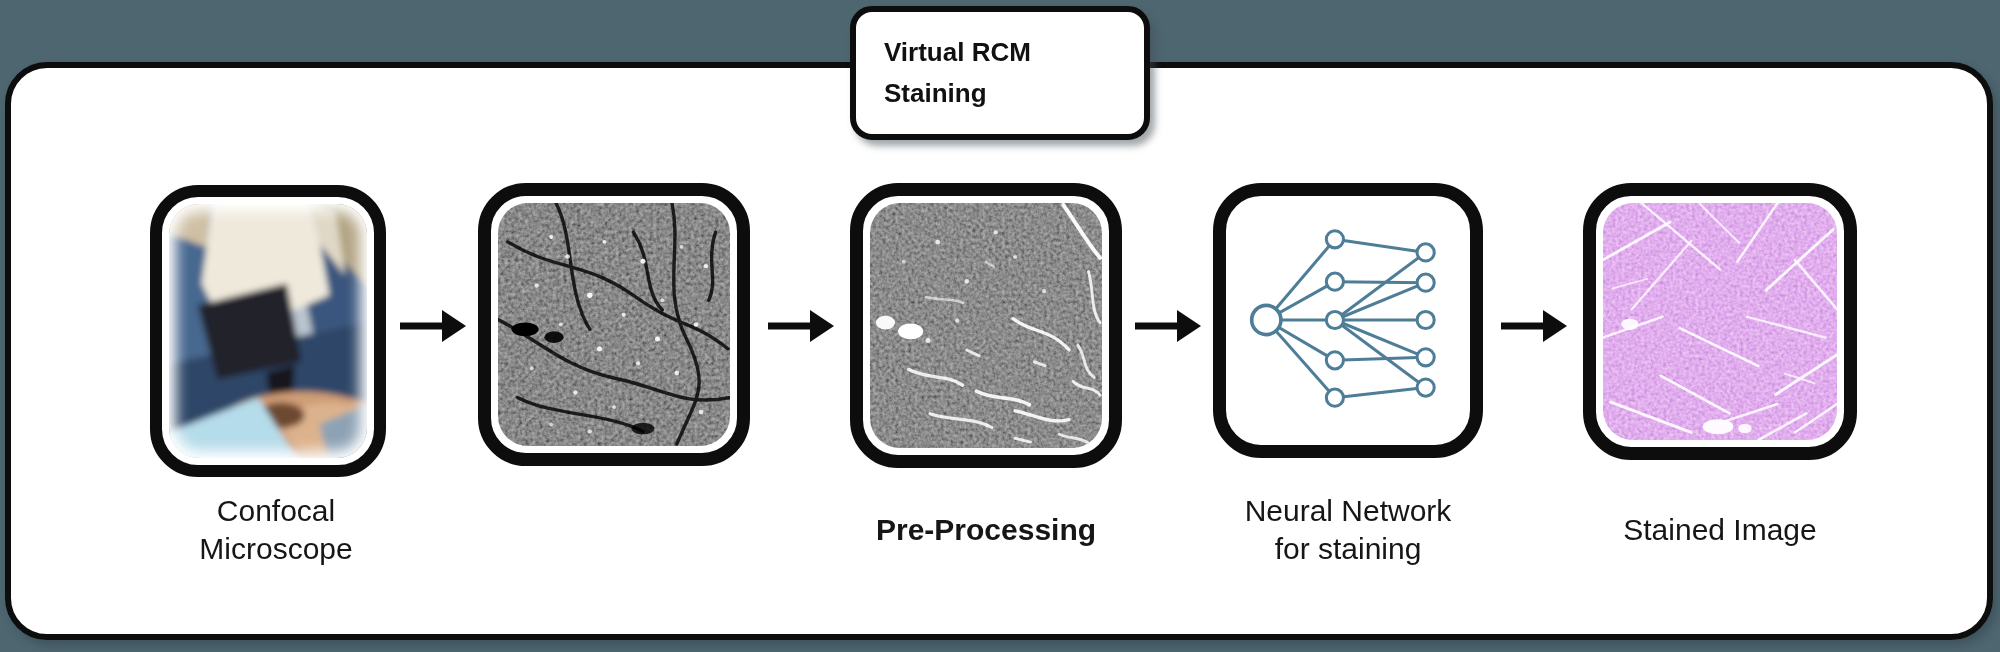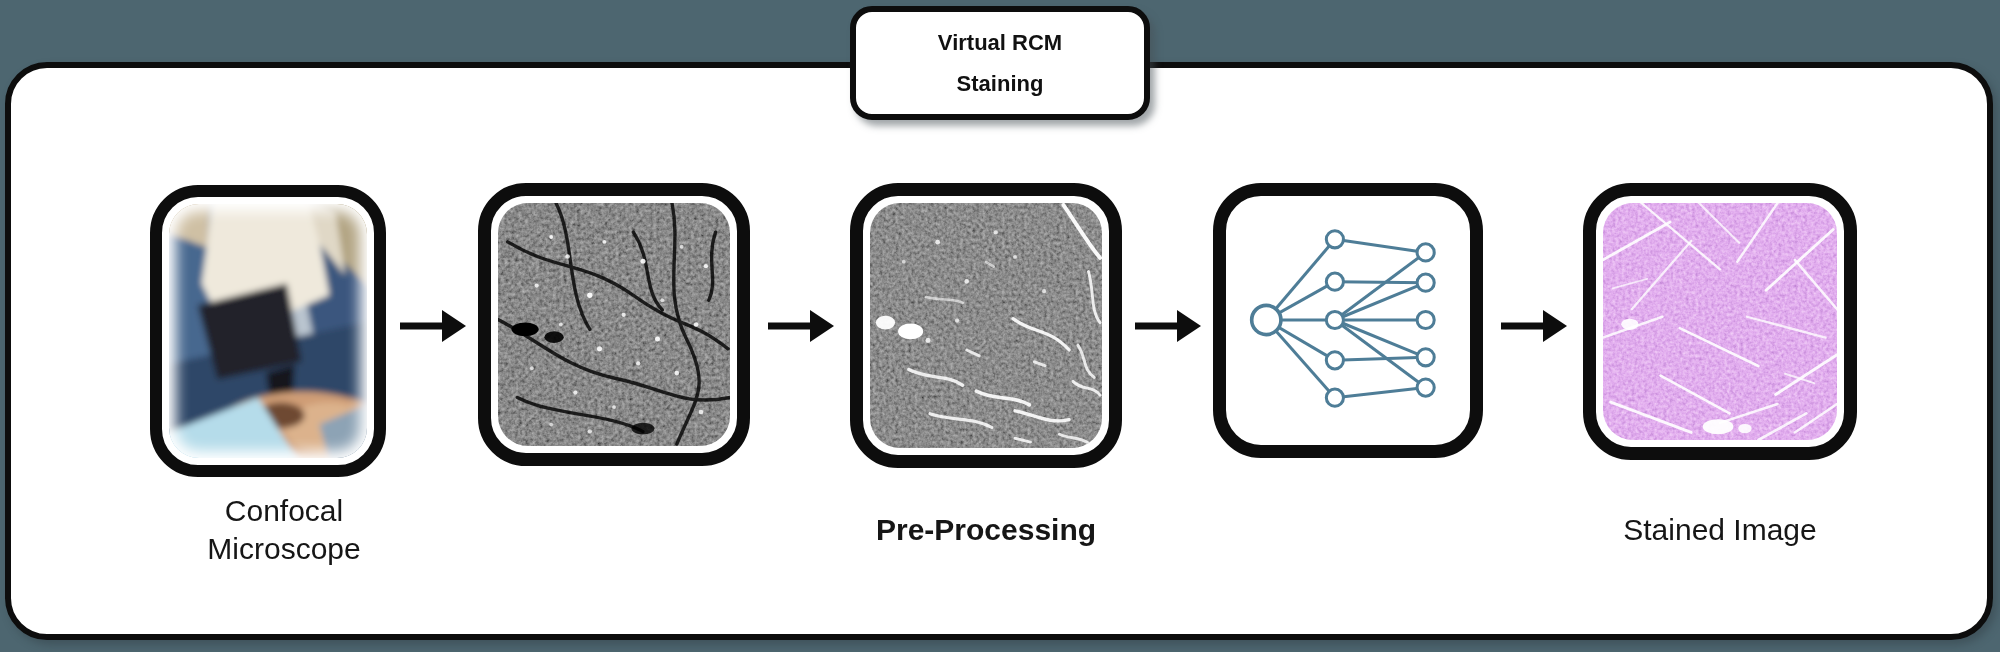--- a/index.html
+++ b/index.html
@@ -11,22 +11,22 @@
   }
   .panel{
     position:absolute;left:5px;top:62px;width:1988px;height:578px;
     background:#fff;border:6px solid #0d0d0d;border-radius:42px;
     box-sizing:border-box;
     box-shadow:4px 5px 8px rgba(40,50,55,.35);
   }
   .title-box{
     position:absolute;left:50%;top:6px;transform:translateX(-50%);
     background:#fff;border:6px solid #0d0d0d;border-radius:22px;
-    padding:10px 28px;box-sizing:border-box;min-width:300px;
-    font-size:22px;font-weight:700;line-height:41px;text-align:center;
+    padding:20px 28px;box-sizing:border-box;min-width:300px;
+    font-size:26px;font-weight:700;line-height:41px;text-align:left;
     white-space:pre-line;z-index:5;
     box-shadow:5px 6px 7px rgba(70,80,85,.5);
   }
   .stage-box{
     position:absolute;box-sizing:border-box;background:#fff;
     border:12px solid #0d0d0d;border-radius:48px;padding:7px;
   }
   .stage-box .thumb{
     width:100%;height:100%;border-radius:30px;overflow:hidden;position:relative;
   }
@@ -36,21 +36,21 @@
   .box-2{left:478px;top:183px;width:272px;height:283px;border-width:13px;}
   .box-3{left:850px;top:183px;width:272px;height:285px;border-width:13px;}
   .box-4{left:1213px;top:183px;width:270px;height:275px;border-width:13px;}
   .box-5{left:1583px;top:183px;width:274px;height:277px;border-width:13px;}
   .stage-label{
     position:absolute;top:489px;height:82px;width:360px;
     display:flex;flex-direction:column;justify-content:center;
     text-align:center;font-size:30px;line-height:38px;color:#161616;
     white-space:pre-line;
   }
-  .label-1{left:104px;}
+  .label-1{left:96px;}
   .label-2{left:434px;}
   .label-3{left:806px;font-weight:bold;}
   .label-4{left:1168px;}
   .label-5{left:1540px;}
   .flow-arrow{position:absolute;top:308px;width:70px;height:36px;}
   .arrow-1{left:398px;}
   .arrow-2{left:766px;}
   .arrow-3{left:1133px;}
   .arrow-4{left:1499px;}
 </style>
@@ -298,15 +298,17 @@
           <ellipse cx="28" cy="128" rx="9" ry="6" opacity="0.9"></ellipse>
           <ellipse cx="148" cy="238" rx="7" ry="5" opacity="0.9"></ellipse>
         </g>
       </svg>
     </div>
   </div>
 
   <div class="stage-label label-1">Confocal
 Microscope</div>
   <div class="stage-label label-3">Pre-Processing</div>
+  <div class="stage-label label-4">Neural Network
+for staining</div>
   <div class="stage-label label-5">Stained Image</div>
 
 </div>
 
 </body></html>

